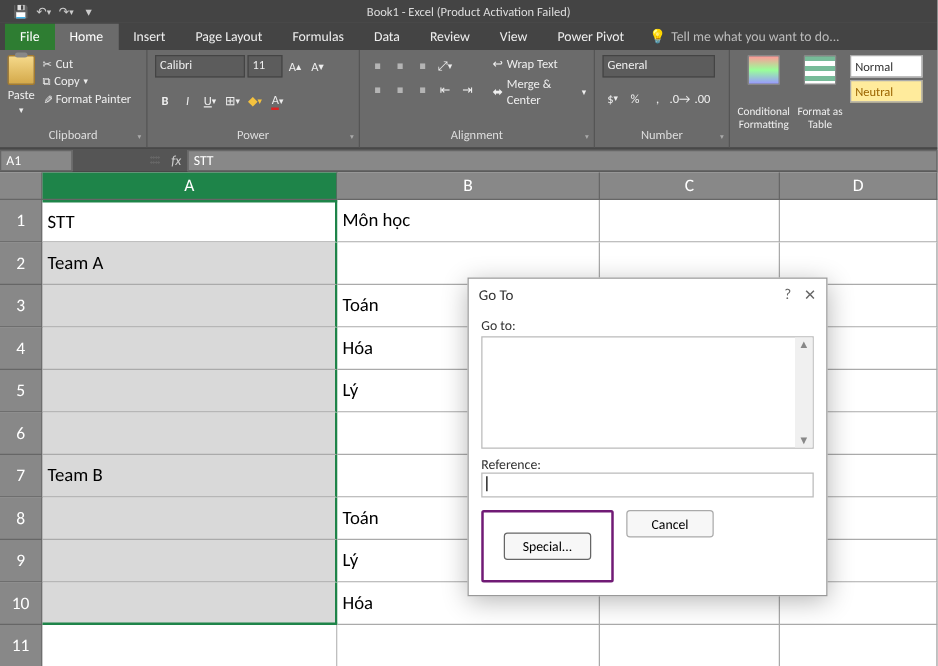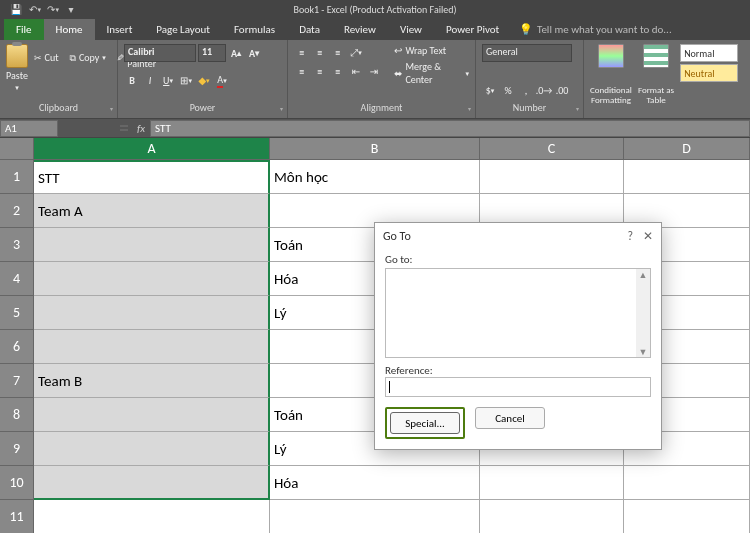--- a/index.html
+++ b/index.html
@@ -22,39 +22,39 @@
   
   .ribbon { height: 78px; background: #6b6b6b; display: flex; color: #eee; font-size: 10px; }
   .rgroup { border-right: 1px solid #555; display: flex; flex-direction: column; justify-content: space-between; padding: 4px 6px 2px; }
   .rgroup .body { flex: 1; display: flex; gap: 6px; align-items: flex-start; }
   .rgroup .lbl { text-align: center; font-size: 10px; color: #ddd; padding-bottom: 2px; position: relative; }
   .rgroup .lbl::after { content: "▾"; font-size: 6px; position: absolute; right: -2px; bottom: 3px; color: #aaa; }
 
   .paste-block { display: flex; flex-direction: column; align-items: center; gap: 1px; }
   .paste-ic { width: 22px; height: 24px; background: linear-gradient(#f5d98a,#d4a94a); border: 1px solid #a67c2e; border-radius: 2px; position: relative; }
   .paste-ic::before { content: ""; position: absolute; top: -3px; left: 5px; width: 10px; height: 4px; background: #888; border-radius: 2px; }
-  .clip-rows { display: flex; flex-direction: row; gap: 11px; font-size: 10px; }
+  .clip-rows { display: flex; flex-direction: column; gap: 1px; font-size: 10px; }
   .clip-rows div { display: flex; gap: 3px; align-items: center; color: #eee; }
   .scissor::before { content: "✂"; font-size: 9px; }
   .copies::before { content: "⧉"; font-size: 9px; }
   .brush::before { content: "✎"; font-size: 9px; transform: rotate(90deg); display: inline-block; }
 
-  .font-top { display: flex; gap: 2px; align-items: center; font-weight: bold; }
+  .font-top { display: flex; gap: 2px; align-items: center; }
   .font-top select, .font-top .sel { background: #5c5c5c; border: 1px solid #444; color: #eee; font-size: 10px; height: 18px; padding: 0 3px; }
   .font-name { width: 72px; }
   .font-size { width: 28px; }
   .ibtn { width: 16px; height: 16px; display: flex; align-items: center; justify-content: center; color: #eee; font-size: 10px; cursor: pointer; border-radius: 1px; }
   .font-bot { display: flex; gap: 2px; align-items: center; margin-top: 4px; }
 
   .align-grid { display: flex; flex-direction: column; gap: 3px; }
   .align-row { display: flex; gap: 2px; }
   .align-right-col { display: flex; flex-direction: column; gap: 3px; margin-left: 6px; }
   .wrap-row, .merge-row { display: flex; gap: 3px; align-items: center; font-size: 10px; }
 
-  .num-col { display: flex; flex-direction: column; gap: 20px; }
+  .num-col { display: flex; flex-direction: column; gap: 8px; }
   .num-sel { width: 90px; background: #5c5c5c; border: 1px solid #444; color: #eee; font-size: 10px; height: 18px; padding: 0 3px; }
   .num-row { display: flex; gap: 2px; }
 
   .vstack { display: flex; flex-direction: column; align-items: center; gap: 17px; font-size: 9px; text-align: center; line-height: 1.1; }
   .big-ic { width: 26px; height: 24px; border: 1px solid #888; background: #ccc; border-radius: 1px; }
 
   .styles-grid { display: flex; flex-direction: column; gap: 2px; }
   .style-pill { width: 58px; height: 18px; border: 1px solid #aaa; font-size: 10px; display: flex; align-items: center; padding: 0 3px; color: #333; }
   .style-normal { background: #fff; }
   .style-neutral { background: #ffeb9c; color: #9c6500; }
@@ -97,21 +97,21 @@
   .dlg-body { padding: 4px 10px 10px; }
   .dlg-body label { font-size: 11px; }
   .list-box { width: 100%; height: 90px; border: 1px solid #bbb; margin: 2px 0 6px; position: relative; background: #fff; }
   .list-box .sb { position: absolute; right: 0; top: 0; bottom: 0; width: 14px; background: #f0f0f0; display: flex; flex-direction: column; justify-content: space-between; align-items: center; color: #888; font-size: 9px; }
   .ref-input { width: 100%; border: 1px solid #bbb; height: 20px; padding: 1px 3px; font-size: 12px; }
   .ref-input .cursor { display: inline-block; width: 1px; height: 12px; background: #000; vertical-align: middle; }
   .dlg-btns { display: flex; gap: 10px; margin-top: 10px; justify-content: flex-start; }
   .btn { height: 22px; border: 1px solid #aaa; background: #f7f7f7; font-size: 11px; padding: 0 12px; border-radius: 3px; cursor: pointer; min-width: 70px; }
   .btn.ok { border: 1px solid #2a7bde; min-width: 84px; }
   .btn.special { border: 1px solid #666; }
-  .hl-special { border: 2px solid #4d7c0f; padding: 3px; border-radius: 2px; display: inline-flex; }
+  .hl-special { border: 2px solid #701a75; padding: 16px; border-radius: 2px; display: inline-flex; }
 
   .tri { font-size: 7px; }
 </style>
 </head>
 <body>
 
 <div class="title-bar">
   <div class="qat">
     <span class="ic">💾</span>
     <span class="ic">↶<span class="tri">▾</span></span>

